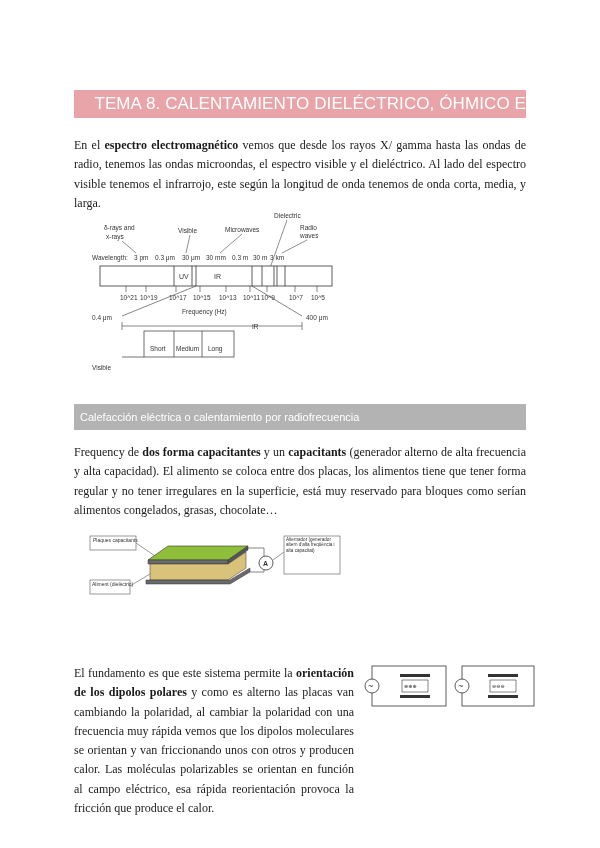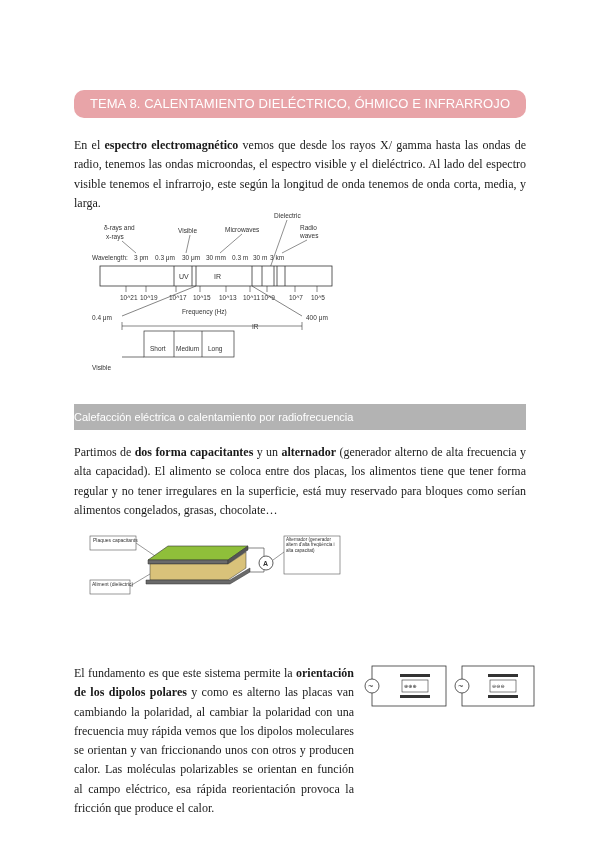--- a/index.html
+++ b/index.html
@@ -1,25 +1,25 @@
 <!DOCTYPE html>
 <html><head>
 <meta charset="utf-8">
 <style>
   html, body { margin:0; padding:0; background:#ffffff; }
   body { width:600px; height:848px; position:relative; overflow:hidden;
          font-family:"Liberation Sans", sans-serif; color:#1a1a1a; }
   .title-bar { position:absolute; left:74px; top:90px; width:452px; height:28px;
-               background:#e8a4a8; color:#fff; font-size:13px; text-align:center;
-               line-height:28px; letter-spacing:0.1px;border-radius:10px; }
+               background:#e8a4a8; color:#fff; font-size:17px; text-align:right;
+               line-height:28px; letter-spacing:0.1px; }
   .para { position:absolute; left:74px; width:452px; font-size:12px; line-height:19.3px;
           text-align:justify;font-family:Liberation Serif, serif; }
   .para b { font-weight:bold; }
   .section-bar { position:absolute; left:74px; top:404px; width:452px; height:26px;
-                 background:#b3b3b3; color:#fff; font-size:11px; line-height:26px; box-sizing:border-box; }
+                 background:#b3b3b3; color:#fff; font-size:11px; line-height:26px; padding-left:6px; box-sizing:border-box; }
   .figure { position:absolute; }
   svg text { font-family:"Liberation Sans", sans-serif; }
 </style>
 </head>
 <body>
 
 <div class="title-bar">TEMA 8. CALENTAMIENTO DIELÉCTRICO, ÓHMICO E INFRARROJO</div>
 
 <div class="para" style="top:136px;">
   <span>En el </span><b>espectro electromagnético</b><span> vemos que desde los rayos X/ gamma hasta las ondas de radio, tenemos las ondas microondas, el espectro visible y el dieléctrico. Al lado del espectro visible tenemos el infrarrojo, este según la longitud de onda tenemos de onda corta, media, y larga.</span>
@@ -115,21 +115,21 @@
     <text x="84" y="143">Medium</text>
     <text x="116" y="143">Long</text>
     <text x="0" y="162">Visible</text>
   </g>
 </svg>
 </div>
 
 <div class="section-bar">Calefacción eléctrica o calentamiento por radiofrecuencia</div>
 
 <div class="para" style="top:443px;">
-  <span>Partimos de </span><b>dos forma capacitantes</b><span> y un </span><b>alternador</b><span> (generador alterno de alta frecuencia y alta capacidad). El alimento se coloca entre dos placas, los alimentos tiene que tener forma regular y no tener irregulares en la superficie, está muy reservado para bloques como serían alimentos congelados, grasas, chocolate…</span>
+  <span>Frequency de </span><b>dos forma capacitantes</b><span> y un </span><b>capacitants</b><span> (generador alterno de alta frecuencia y alta capacidad). El alimento se coloca entre dos placas, los alimentos tiene que tener forma regular y no tener irregulares en la superficie, está muy reservado para bloques como serían alimentos congelados, grasas, chocolate…</span>
 </div>
 
 <div class="figure" style="left:88px; top:530px; width:260px; height:85px;">
 <svg width="260" height="85" viewBox="0 0 260 85">
   <rect x="2" y="6" width="46" height="14" fill="#fff" stroke="#555" stroke-width="0.6"></rect>
   <text x="5" y="12" font-size="5" fill="#333">Plaques capacitants</text>
   <line x1="48" y1="13" x2="70" y2="28" stroke="#555" stroke-width="0.6"></line>
 
   <polygon points="60,30 140,30 160,16 80,16" fill="#8fbf3a" stroke="#333" stroke-width="0.6"></polygon>
   <polygon points="60,30 140,30 140,34 60,34" fill="#6a6a6a" stroke="#333" stroke-width="0.5"></polygon>

